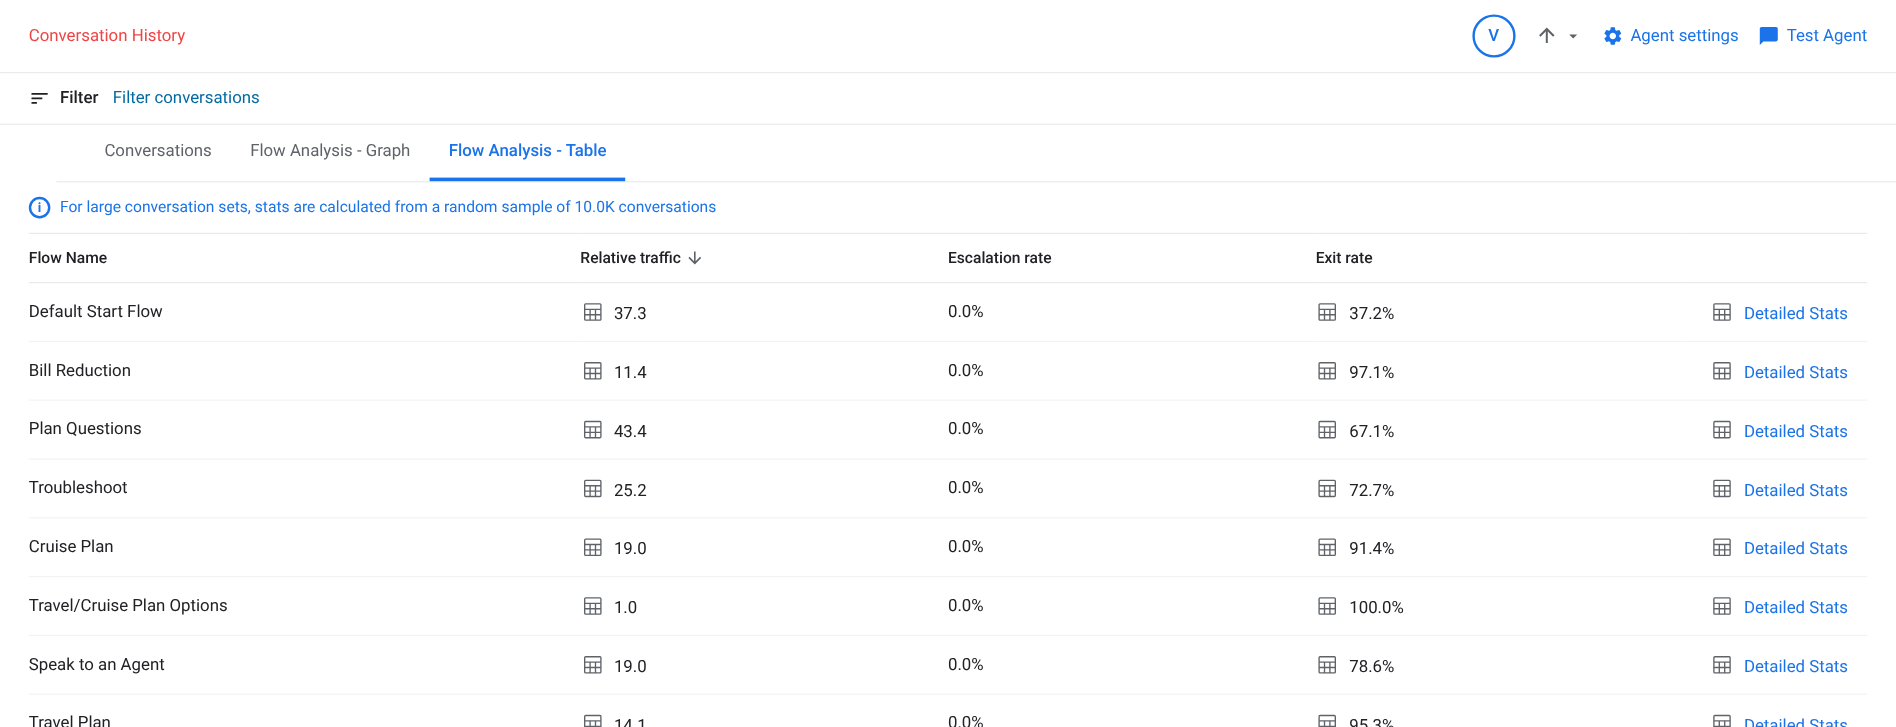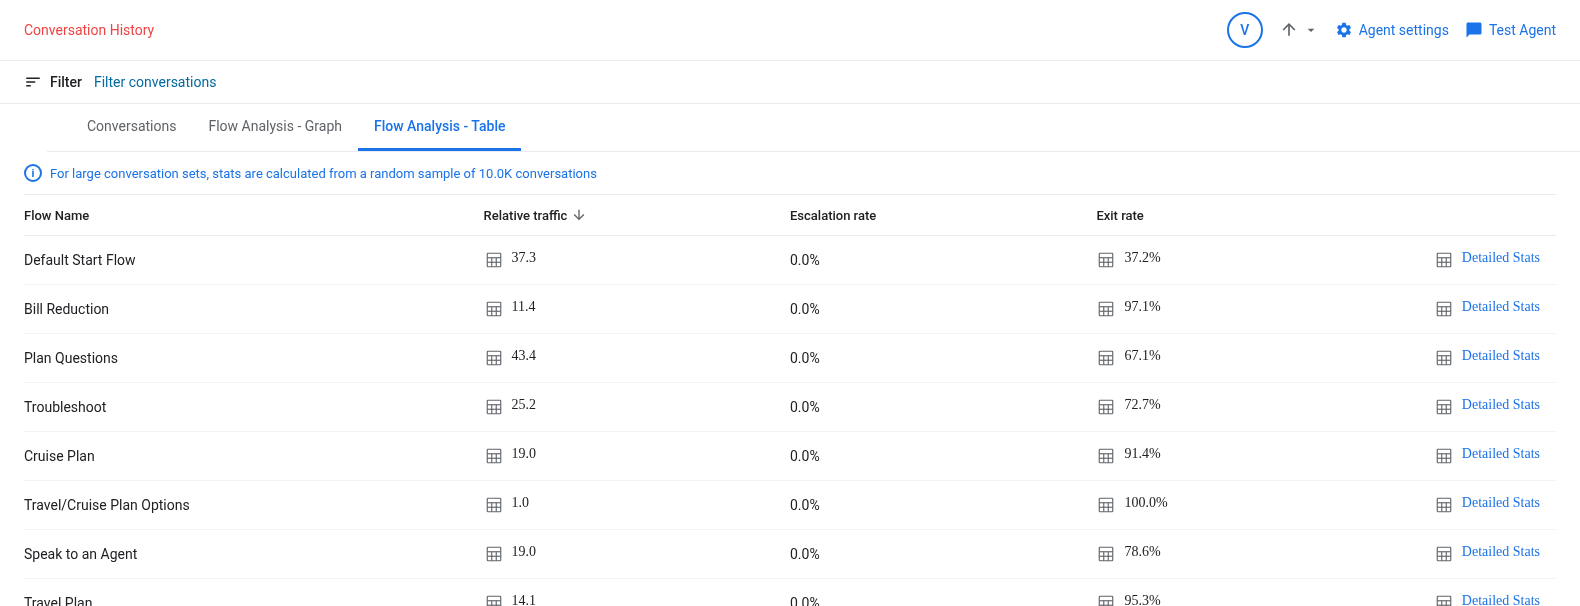--- a/index.html
+++ b/index.html
@@ -153,23 +153,22 @@
     tbody td {
       padding: 14px 16px 14px 0;
       font-size: 14px;
       color: #202124;
     }
     tbody td:first-child {
       padding-left: 0;
     }
     .cell-with-icon {
       display: flex;
-      align-items: flex-start;
+      align-items: flex-end;
       gap: 8px;
-      font-family: Liberation Serif, serif;
     }
     .table-icon {
       width: 20px;
       height: 20px;
       display: inline-flex;
       align-items: center;
       justify-content: center;
       flex-shrink: 0;
     }
     .detailed-stats-link {

